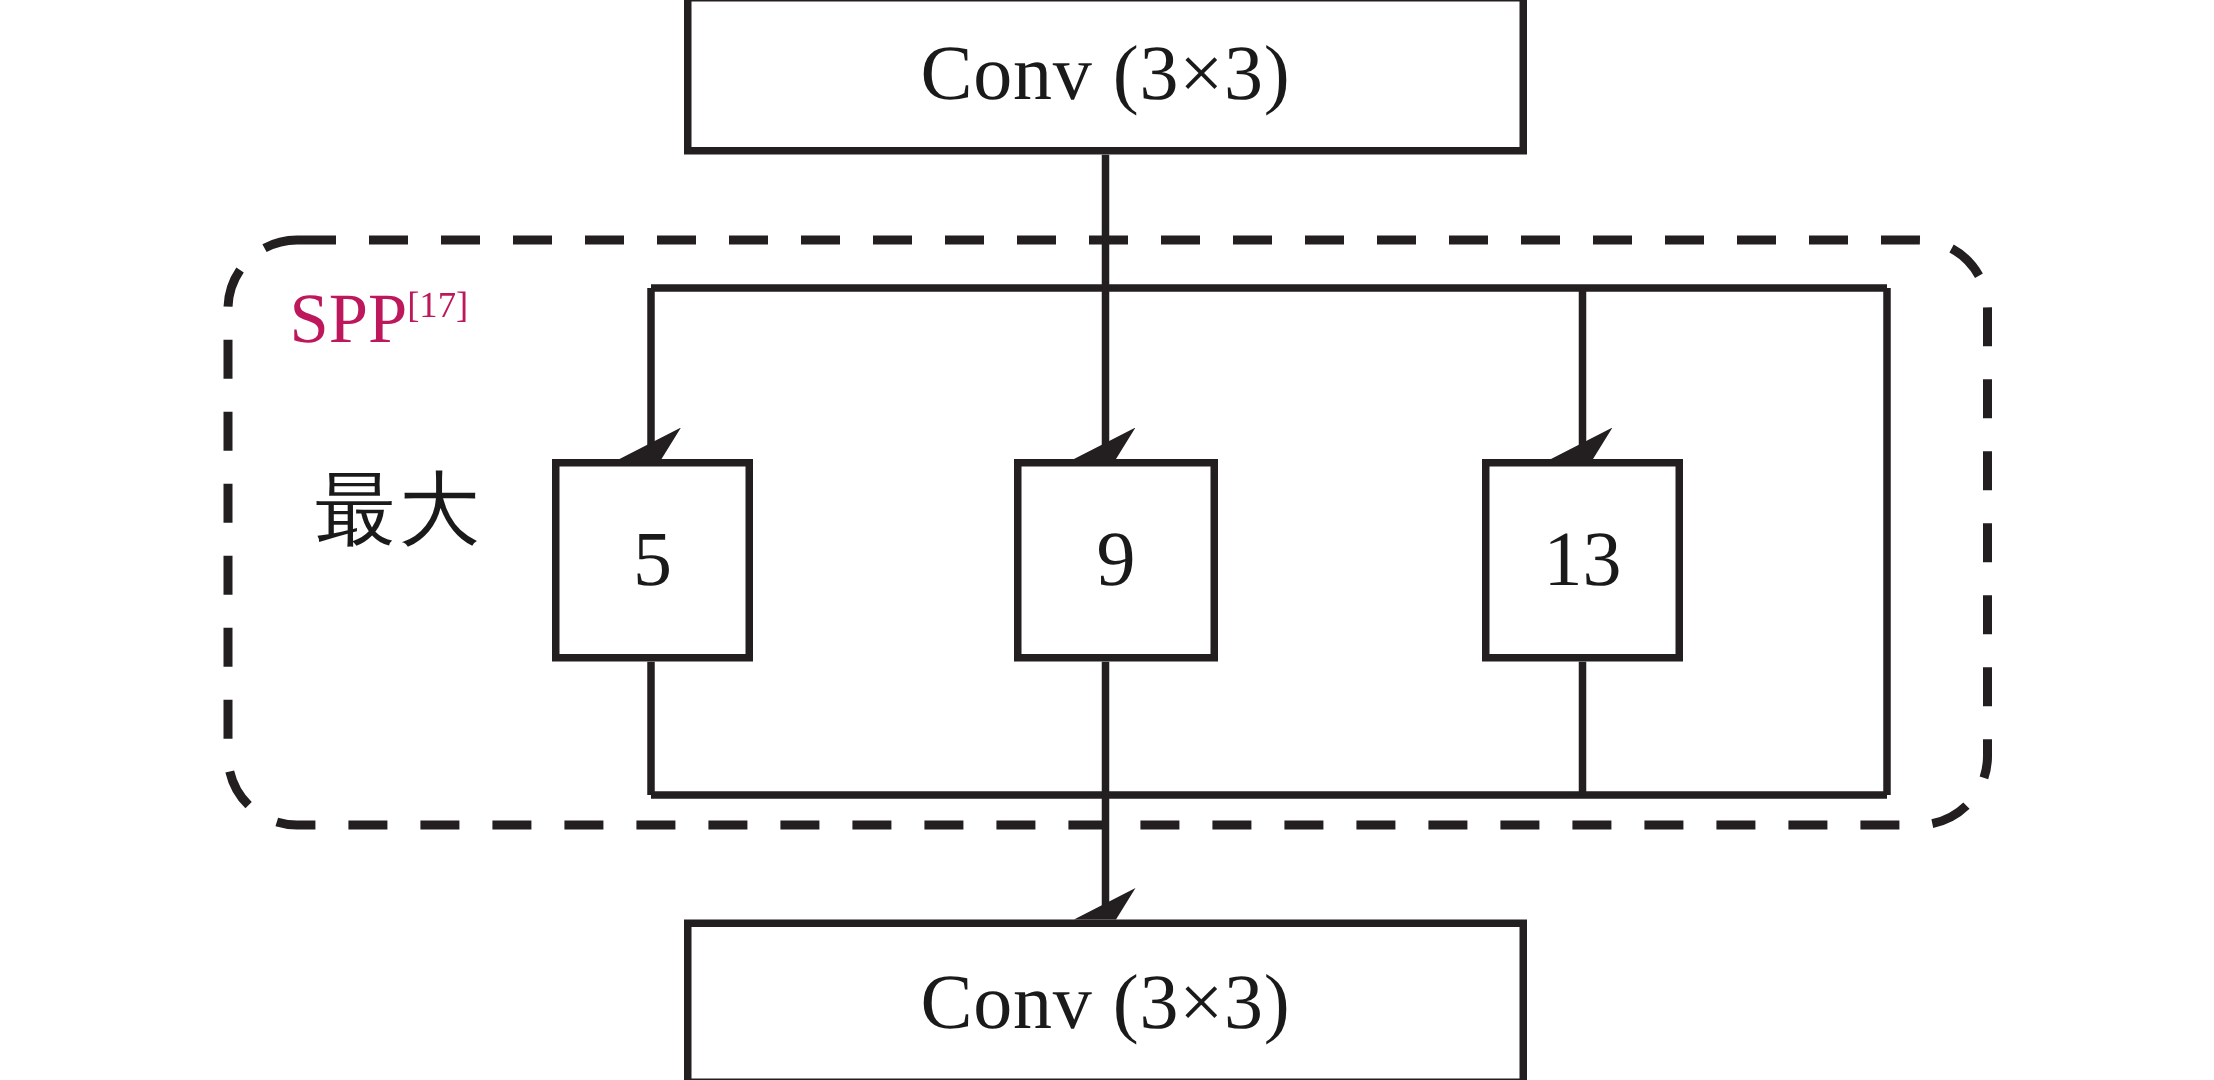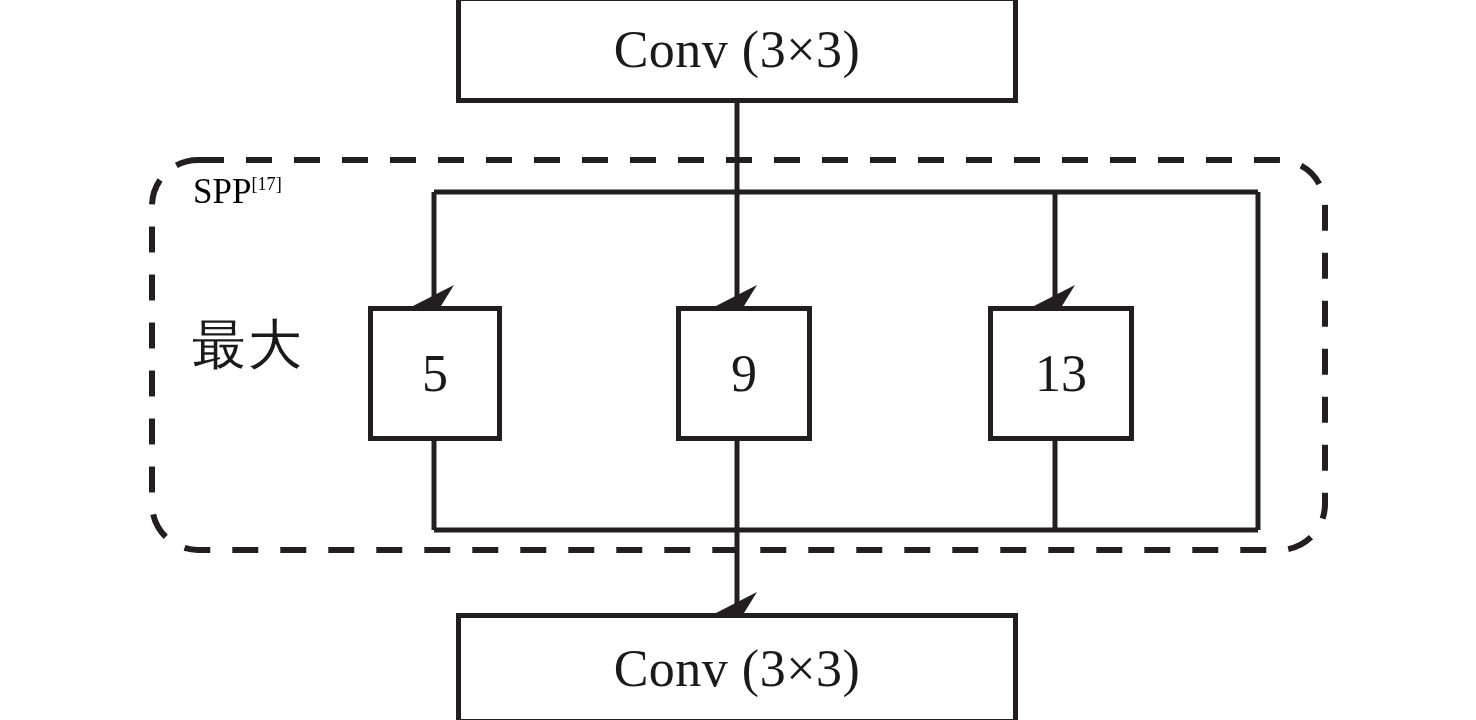--- a/index.html
+++ b/index.html
@@ -39,46 +39,46 @@
     font-size: 52px;
     letter-spacing: 0.5px;
   }
   .pool-box {
     font-size: 52px;
   }
   #conv-top  { left: 456px; top: -4px;  width: 562px; height: 107px; }
   #conv-bot  { left: 456px; top: 613px; width: 562px; height: 111px; }
   #pool-5    { left: 368px; top: 306px; width: 134px; height: 135px; }
   #pool-9    { left: 676px; top: 306px; width: 136px; height: 135px; }
-  #pool-13   { left: 988px; top: 306px; width: 146px; height: 135px; }
+  #pool-13   { left: 988px; top: 306px; width: 134px; height: 135px; }
 
   .spp-label {
     position: absolute;
     left: 193px;
-    top: 174px;
-    font-size: 35px;
-    color: #000000;
+    top: 190px;
+    font-size: 47px;
+    color: #be185d;
     line-height: 1;
     white-space: nowrap;
   }
   .spp-label sup {
     font-size: 0.52em;
     vertical-align: super;
     line-height: 0;
   }
   .cjk-label {
     position: absolute;
     left: 192px;
     top: 316px;
     width: 130px;
-    font-family: Liberation Serif, serif;
+    font-family: Liberation Mono, monospace;
     font-size: 54px;
     line-height: 1.08;
     color: #1a1a1a;
-    text-align: left;
+    text-align: right;
     letter-spacing: 2px;
   }
   .cjk-label span { display: block; }
 </style>
 </head>
 <body>
 
 <div id="canvas">
 
   <svg id="wires" viewBox="0 0 1476 720" xmlns="http://www.w3.org/2000/svg">

